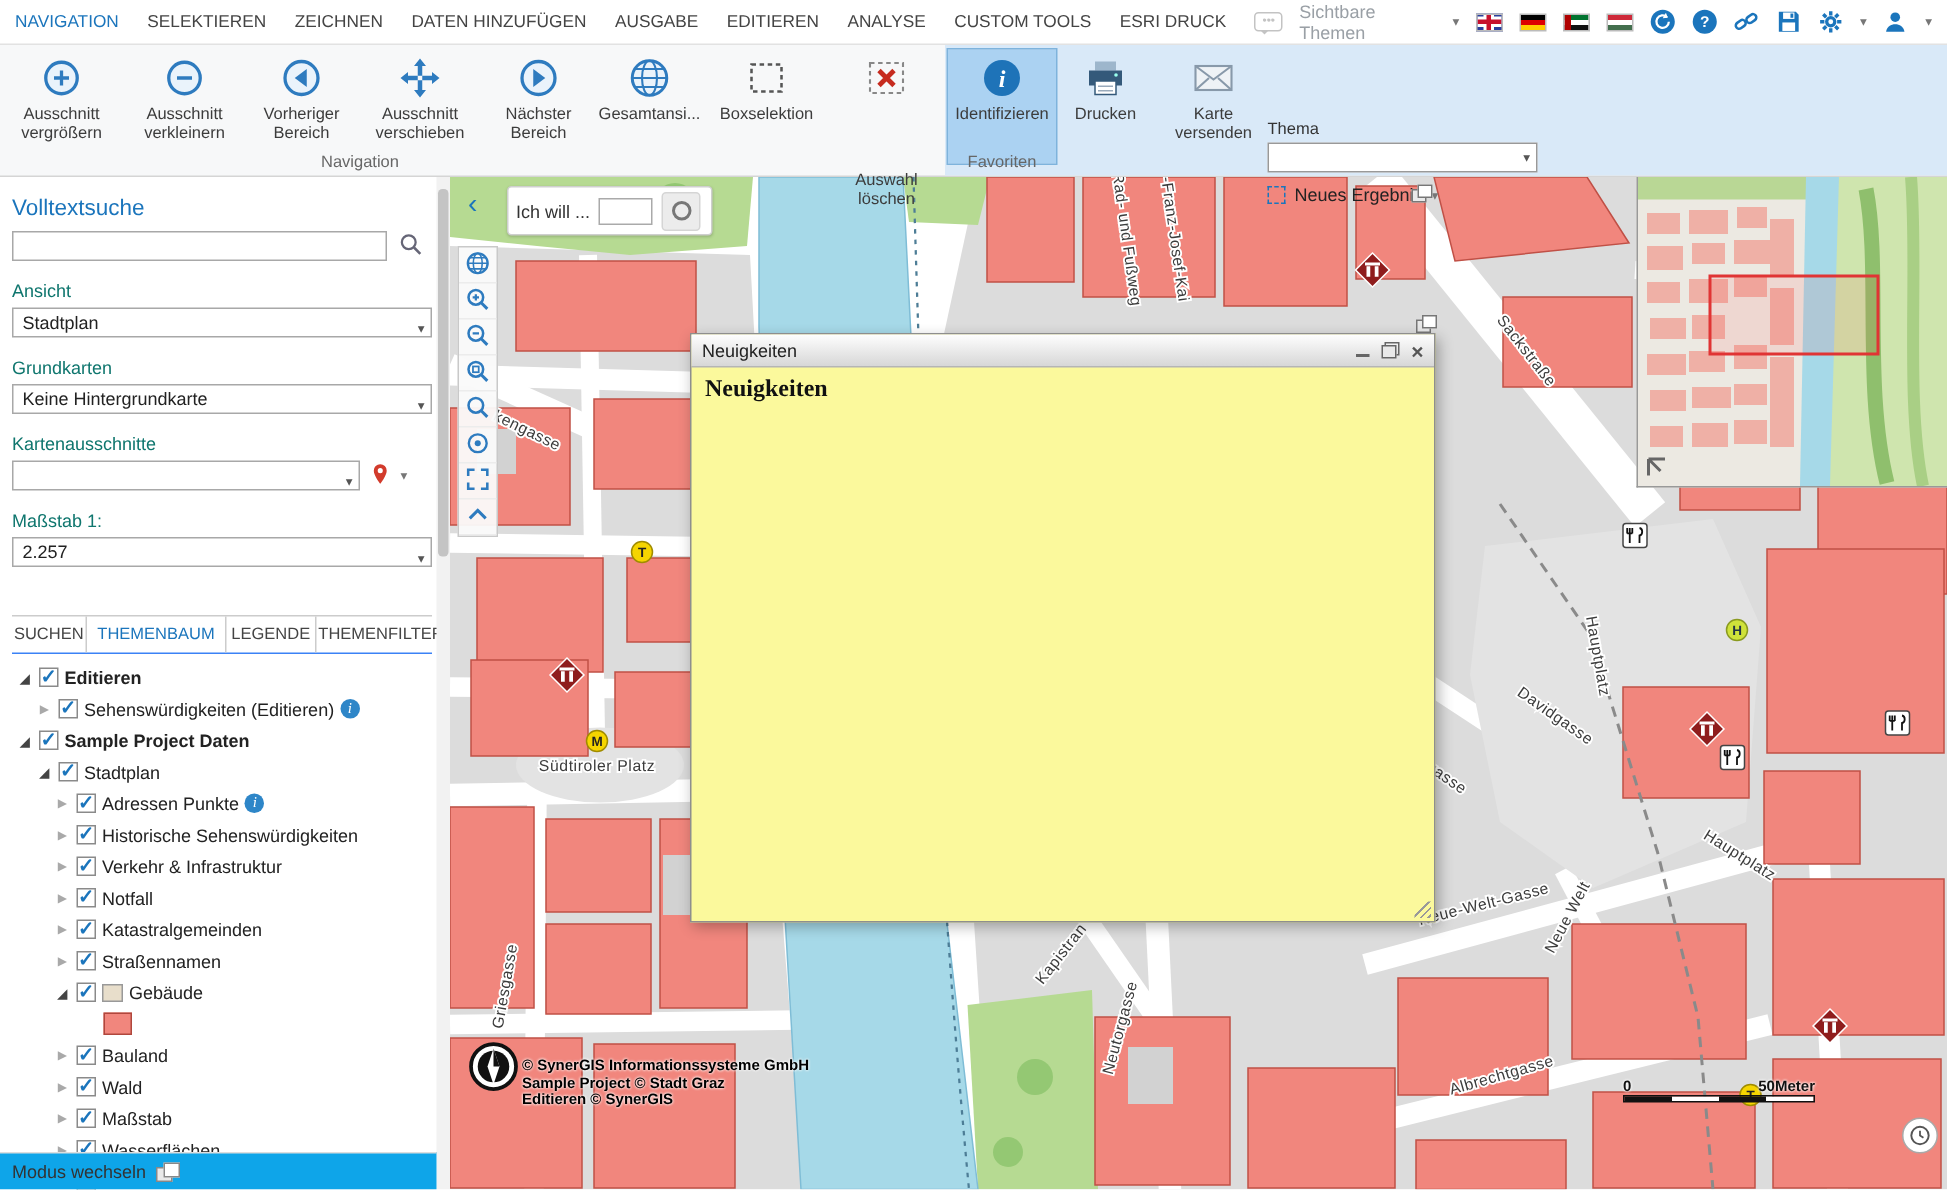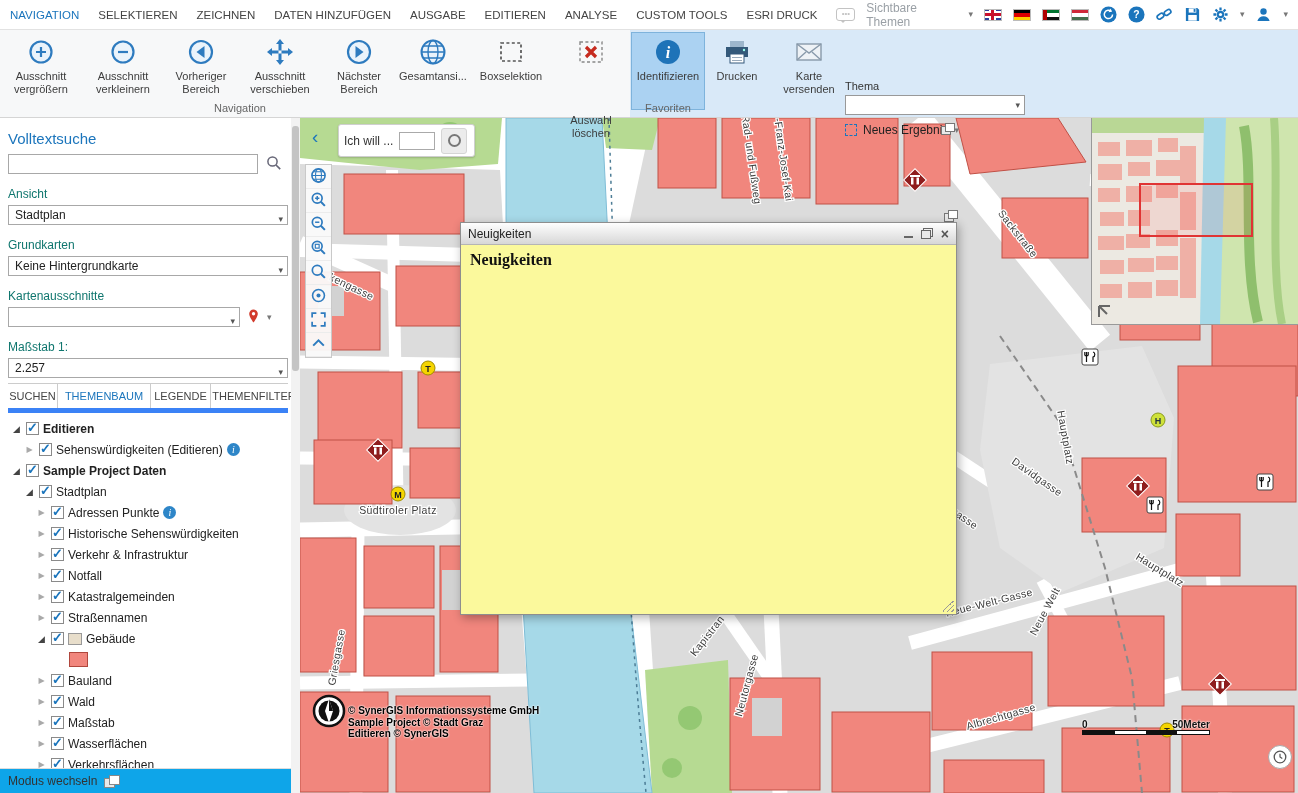--- a/index.html
+++ b/index.html
@@ -49,21 +49,21 @@
 
 .sidebar{width:300px;position:relative;background:#fff;flex:none}
 .sb-inner{padding:10px 12px 0 8px}
 .vt-title{color:#1b75bc;font-size:15px;margin:2px 0 7px}
 .search-row{display:flex;align-items:center;gap:8px}
 .search-input{width:250px;height:20px;border:1px solid #a8a8a8;font-size:12px;padding:0 4px;font-family:"Liberation Sans",sans-serif}
 .fld-label{font-size:12px;color:#0f766e;margin:13px 0 4px}
 .select{height:20px;border:1px solid #a8a8a8;background:#fff;position:relative;font-size:12px;line-height:18px;padding:0 16px 0 6px;color:#222;cursor:pointer;white-space:nowrap;overflow:hidden}
 .w-full{width:280px}
 .ka-row{display:flex;align-items:center;gap:6px}
-.tabs{display:flex;margin-top:5px;border-top:1px solid #ccc;border-bottom:5px solid #3b82f6}
+.tabs{display:flex;margin-top:32px;border-top:1px solid #ccc;border-bottom:1px solid #3b82f6}
 .tab{font-size:11px;color:#444;padding:6px 0;text-align:center;border-right:1px solid #ccc;cursor:pointer;flex:none}
 .tab.active{color:#1b75bc}
 .tree{margin-top:5px}
 .tree-row{display:flex;align-items:center;height:21px;gap:4px}
 .tw{display:inline-block;width:11px;font-size:8px;color:#a9a9a9;text-align:center;flex:none;cursor:pointer}
 .tw.exp{color:#444;font-size:9px}
 .cb{width:13px;height:13px;border:1px solid #8a8a8a;background:#fff;flex:none;position:relative;cursor:pointer}
 .cb.on:after{content:"✓";position:absolute;left:0;top:-3px;color:#1b75bc;font-size:13px;font-weight:bold}
 .t-label{font-size:12px;color:#222;white-space:nowrap;cursor:pointer}
 .t-label.b{font-weight:bold}

